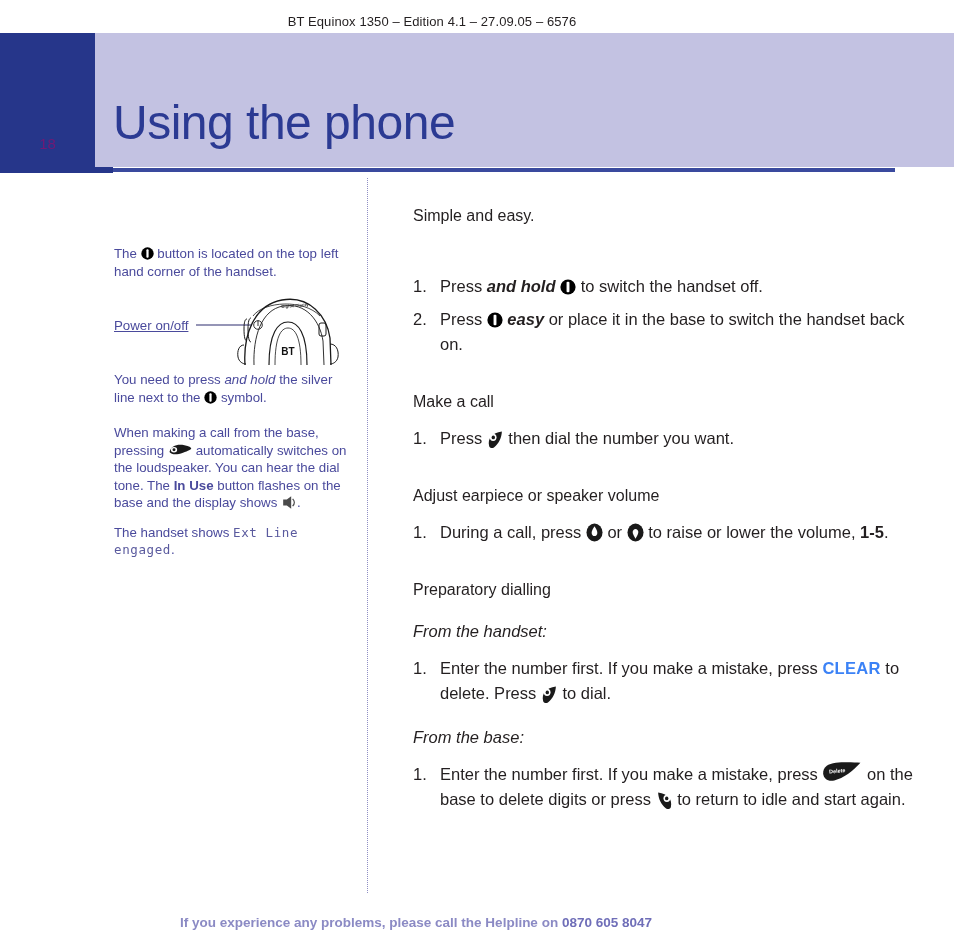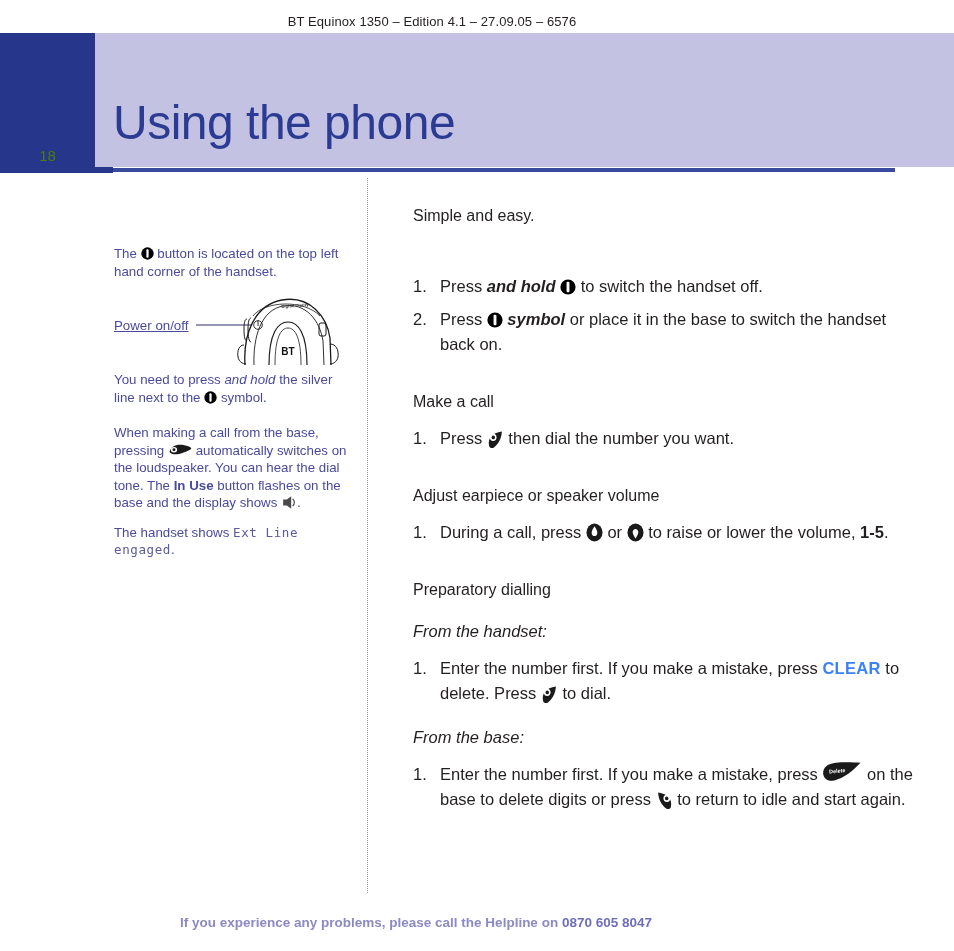--- a/index.html
+++ b/index.html
@@ -31,24 +31,24 @@
     background: #c3c2e2;
   }
   .page-tab {
     position: absolute;
     top: 33px; left: 0;
     width: 95px; height: 140px;
     background: #26368a;
   }
   .page-number {
     position: absolute;
-    top: 148px; left: 0;
+    top: 136px; left: 0;
     width: 95px;
     text-align: center;
-    color: #4d7c0f;
+    color: #701a75;
     font-size: 15px;
     line-height: 1;
   }
   .chapter-title {
     position: absolute;
     top: 99px; left: 113px;
     font-size: 48px;
     color: #2b3a93;
     letter-spacing: -0.5px;
     line-height: 1;
@@ -265,21 +265,21 @@
           </svg></span><span> to switch the handset off.</span></span>
   </div>
 
   <div class="sp-8"></div>
 
   <div class="m-item">
     <span class="m-num">2.</span>
     <span class="m-body"><span>Press </span><span class="ico"><svg width="16" height="16" viewBox="0 0 20 20">
             <circle cx="10" cy="10" r="9.5" fill="#000"></circle>
             <rect x="8.2" y="3.4" width="3.6" height="13.2" rx="1.4" fill="#fff"></rect>
-          </svg></span> <span class="bi">symbol</span><span> or place it in the base to switch the handset back on.</span></span>
+          </svg></span> <span class="bi">easy</span><span> or place it in the base to switch the handset back on.</span></span>
   </div>
 
   <div class="sp-34"></div>
 
   <p class="m-head">Make a call</p>
   <div class="sp-14"></div>
 
   <div class="m-item">
     <span class="m-num">1.</span>
     <span class="m-body"><span>Press </span><span class="ico" style="vertical-align:-0.3em"><svg width="17" height="19" viewBox="0 0 20 22">

